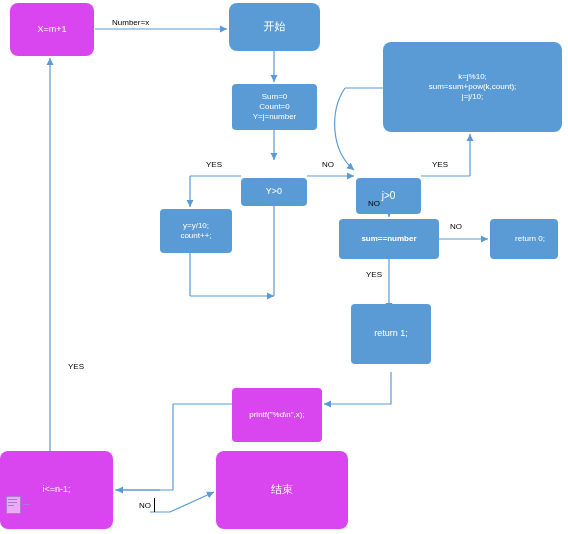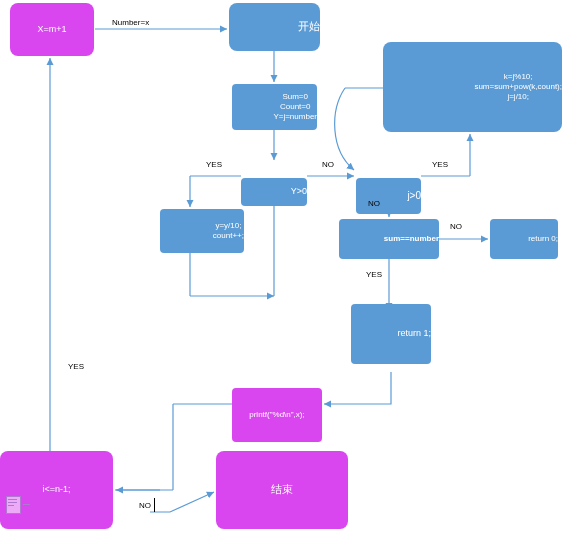--- a/index.html
+++ b/index.html
@@ -16,21 +16,21 @@
     position:absolute;
     display:flex;
     align-items:center;
     justify-content:center;
     text-align:center;
     color:#ffffff;
     box-sizing:border-box;
     line-height:1.25;
     white-space:pre-line;
   }
-  .blue{background:#5b9bd5;justify-content:flex-end;}
+  .blue{background:#5b9bd5;}
   .orange{background:#d946ef;}
   .rounded{border-radius:8px;}
   .sq{border-radius:4px;}
   .lbl{
     position:absolute;
     color:#000000;
     font-size:8px;
     white-space:nowrap;
   }
   .wm{
@@ -116,21 +116,21 @@
   </div>
 
   <div class="node blue sq" style="left:241px;top:162px;width:66px;height:28px;font-size:9px;margin-top:16px;">
     <span>Y&gt;0</span>
   </div>
 
   <div class="node blue sq" style="left:356px;top:178px;width:65px;height:36px;font-size:10px;">
     <span>j&gt;0</span>
   </div>
 
-  <div class="node blue sq" style="left:160px;top:209px;width:84px;height:44px;font-size:8px;">
+  <div class="node blue sq" style="left:160px;top:209px;width:72px;height:44px;font-size:8px;">
     <span>y=y/10;
 count++;</span>
   </div>
 
   <div class="node blue sq" style="left:339px;top:219px;width:100px;height:40px;font-size:8px;font-weight:bold;">
     <span>sum==number</span>
   </div>
 
   <div class="node blue sq" style="left:490px;top:219px;width:68px;height:40px;font-size:8px;padding-left:12px;">
     <span>return 0;</span>

